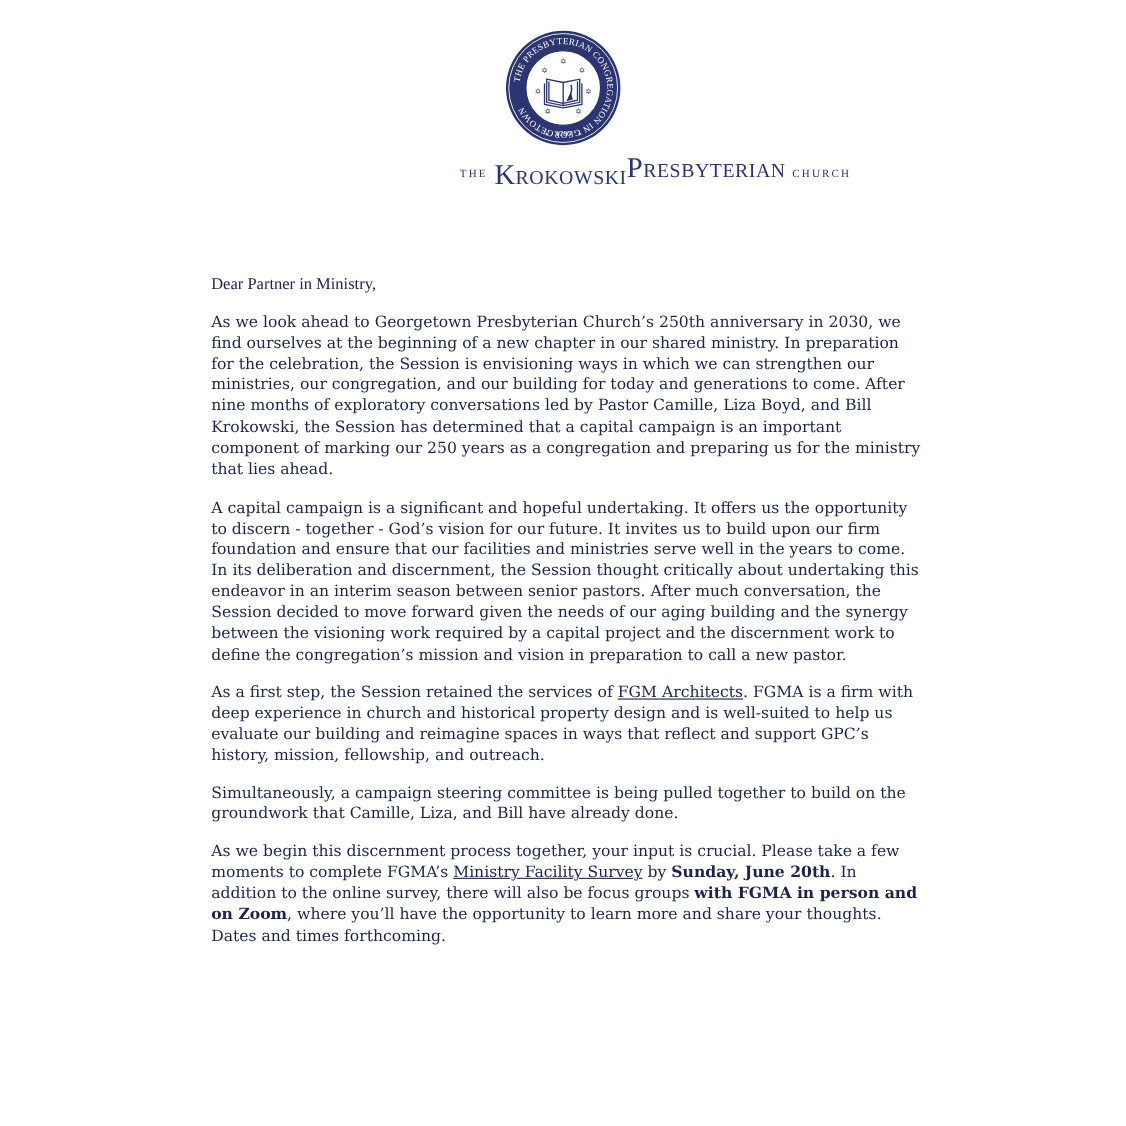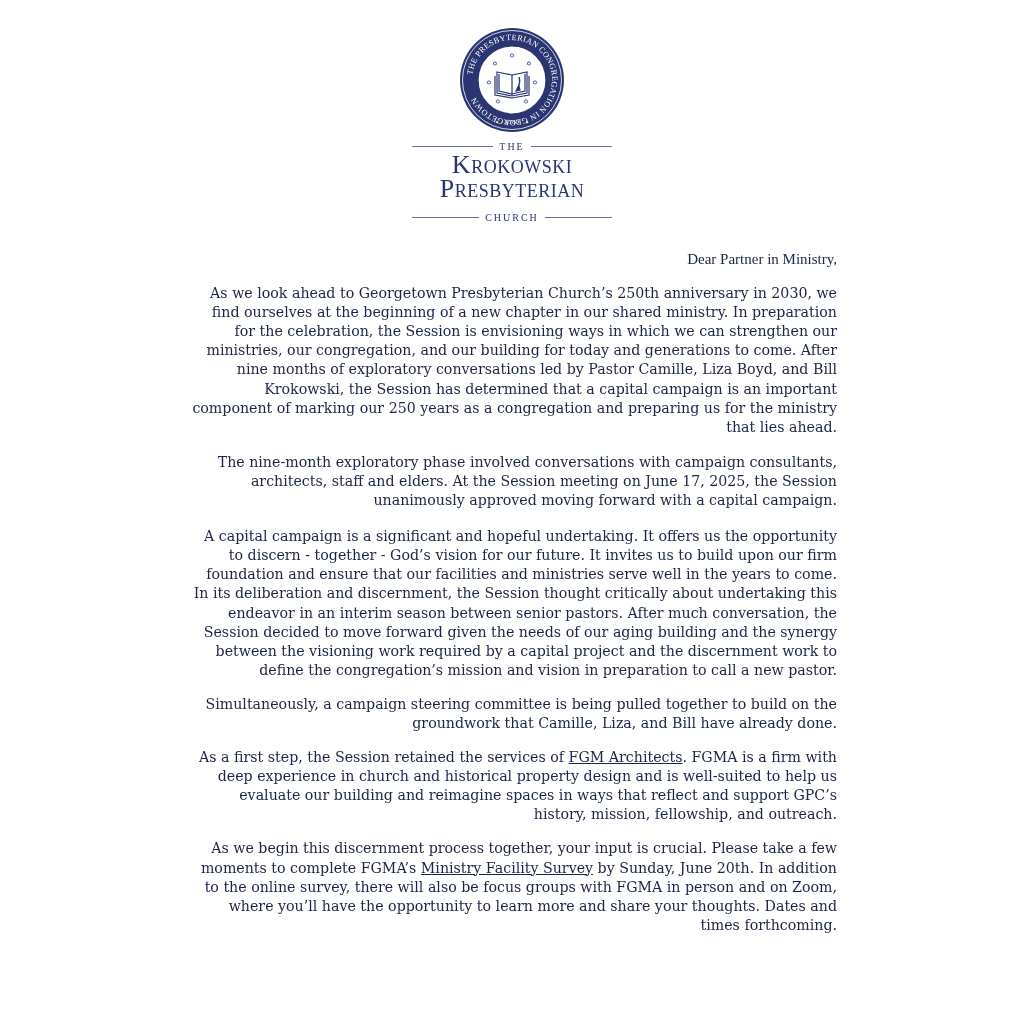--- a/index.html
+++ b/index.html
@@ -26,21 +26,21 @@
     }
     .seal {
       width: 106px;
       height: 106px;
       display: block;
     }
     .wordmark {
       margin-top: 8px;
       width: 200px;
       display: flex;
-      flex-direction: column;
+      flex-direction: row;
       align-items: center;
       color: #2b3572;
       font-family: "Liberation Serif", "DejaVu Serif", serif;
     }
     .rule-row {
       display: flex;
       align-items: center;
       width: 200px;
     }
     .rule-row .line {
@@ -74,30 +74,29 @@
       line-height: 19.1px;
       color: #1c2448;
     }
     .salutation {
       margin: 0 0 38px 0;
       font-family: "Liberation Serif", serif;
       font-size: 15px;
     }
     .letter p {
       margin: 0 0 15px 0;
-      text-align: right;
     }
     .letter p.p1 { margin-bottom: 16px; }
     .letter p.p2 { margin-bottom: 17px; }
     .letter a {
       color: #1c2448;
       text-decoration: underline;
     }
     .letter b {
-      font-weight: normal;
+      font-weight: bold;
     }
   </style>
 </head>
 <body>
 
 <div class="logo">
   <svg class="seal" viewBox="0 0 106 106">
     <defs>
       <path id="ringpath" d="M 53 53 m -40 0 a 40 40 0 1 1 80 0 a 40 40 0 1 1 -80 0"></path>
     </defs>
@@ -147,23 +146,22 @@
       <span class="line"></span>
     </div>
   </div>
 </div>
 
 <div class="letter">
   <p class="salutation">Dear Partner in Ministry,</p>
 
   <p class="p1">As we look ahead to Georgetown Presbyterian Church’s 250th anniversary in 2030, we find ourselves at the beginning of a new chapter in our shared ministry. In preparation for the celebration, the Session is envisioning ways in which we can strengthen our ministries, our congregation, and our building for today and generations to come. After nine months of exploratory conversations led by Pastor Camille, Liza Boyd, and Bill Krokowski, the Session has determined that a capital campaign is an important component of marking our 250 years as a congregation and preparing us for the ministry that lies ahead.</p>
 
-  <p class="p2">The nine-month exploratory phase involved conversations with campaign consultants, architects, staff and elders. At the Session meeting on June 17, 2025, the Session unanimously approved moving forward with a capital campaign.</p>
 
   <p>A capital campaign is a significant and hopeful undertaking. It offers us the opportunity to discern - together - God’s vision for our future. It invites us to build upon our firm foundation and ensure that our facilities and ministries serve well in the years to come. In its deliberation and discernment, the Session thought critically about undertaking this endeavor in an interim season between senior pastors. After much conversation, the Session decided to move forward given the needs of our aging building and the synergy between the visioning work required by a capital project and the discernment work to define the congregation’s mission and vision in preparation to call a new pastor.</p>
 
+  <p><span>As a first step, the Session retained the services of </span><a href="#">FGM Architects</a><span>. FGMA is a firm with deep experience in church and historical property design and is well-suited to help us evaluate our building and reimagine spaces in ways that reflect and support GPC’s history, mission, fellowship, and outreach.</span></p>
+
   <p>Simultaneously, a campaign steering committee is being pulled together to build on the groundwork that Camille, Liza, and Bill have already done.</p>
-
-  <p><span>As a first step, the Session retained the services of </span><a href="#">FGM Architects</a><span>. FGMA is a firm with deep experience in church and historical property design and is well-suited to help us evaluate our building and reimagine spaces in ways that reflect and support GPC’s history, mission, fellowship, and outreach.</span></p>
 
   <p><span>As we begin this discernment process together, your input is crucial. Please take a few moments to complete FGMA’s </span><a href="#">Ministry Facility Survey</a><span> by </span><b>Sunday, June 20th</b><span>. In addition to the online survey, there will also be focus groups </span><b>with FGMA in person and on Zoom</b><span>, where you’ll have the opportunity to learn more and share your thoughts. Dates and times forthcoming.</span></p>
 
 </div>
 
 </body></html>

